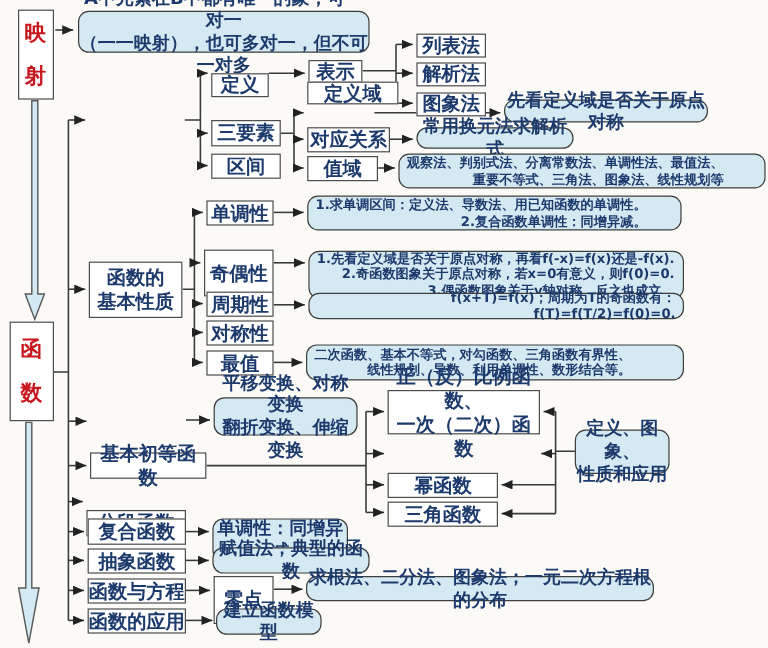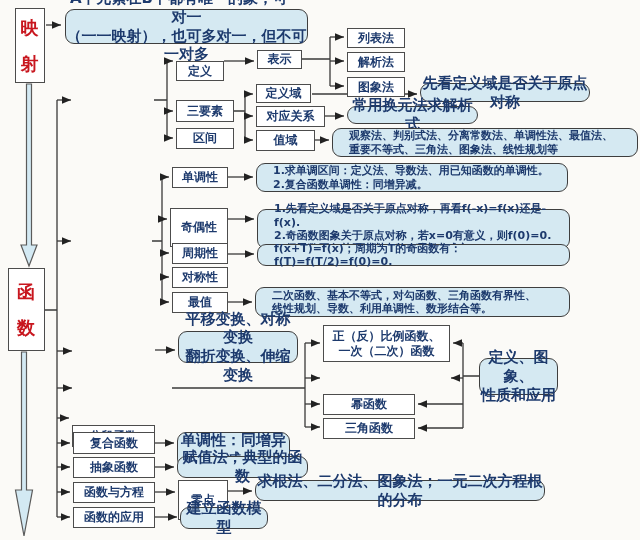--- a/index.html
+++ b/index.html
@@ -1,26 +1,26 @@
 <!DOCTYPE html>
 <html style="--navy: #1d3a6d; --red: #c8161e; --fill: #d5e9f2; --line: #3a3a3a; --arrow-fill: #d3e9f3;"><head>
 <meta charset="utf-8">
 <style>
   html,body{margin:0;padding:0}
   .stage{position:relative;width:640px;height:540px;background:#fbfaf7;overflow:hidden;
          font-family:"DejaVu Sans",sans-serif}
   svg.wires{position:absolute;left:0;top:0;width:640px;height:540px}
   .nd{position:absolute;box-sizing:border-box;display:flex;align-items:center;justify-content:center;
       text-align:center;white-space:pre-line;color:var(--navy,#1d3a6d);font-weight:bold;
-      font-size:12px;line-height:1.25}
+      font-size:16px;line-height:1.25}
   .rect{background:#ffffff;border:1.4px solid #4c4c4c}
   .round{background:var(--fill,#d5e9f2);border:1.3px solid #3e3e3e;border-radius:9px;font-size:15px}
   .root{background:#ffffff;border:1.6px solid #4c4c4c;color:var(--red,#c8161e);
         font-size:18px;line-height:1.95;letter-spacing:1px}
-  .al{justify-content:flex-start;text-align:left;padding:1px 16px}
+  .al{justify-content:flex-start;text-align:right;padding:1px 6px}
   .sm{font-size:11px;line-height:1.22}
 </style>
 </head>
 <body>
 
 <div class="stage">
 
   <svg class="wires" viewBox="0 0 640 540" xmlns="http://www.w3.org/2000/svg">
     <defs>
       <marker id="arr" markerWidth="9" markerHeight="8" refX="7" refY="3" orient="auto">
@@ -98,45 +98,48 @@
   <div class="nd round" style="left:65px;top:9px;width:243px;height:35px">A中元素在B中都有唯一的象；可一对一
 （一一映射），也可多对一，但不可一对多</div>
 
   <div class="nd rect" style="left:176px;top:61px;width:48px;height:20px">定义</div>
   <div class="nd rect" style="left:257px;top:50px;width:45px;height:19px">表示</div>
   <div class="nd rect" style="left:347px;top:28px;width:58px;height:20px">列表法</div>
   <div class="nd rect" style="left:347px;top:52px;width:58px;height:20px">解析法</div>
   <div class="nd rect" style="left:347px;top:77px;width:58px;height:20px">图象法</div>
   <div class="nd rect" style="left:176px;top:100px;width:58px;height:22px">三要素</div>
   <div class="nd rect" style="left:176px;top:128px;width:58px;height:21px">区间</div>
-  <div class="nd rect" style="left:256px;top:84px;width:55px;height:19px">定义域</div>
+  <div class="nd rect" style="left:256px;top:68px;width:76px;height:19px">定义域</div>
   <div class="nd rect" style="left:256px;top:106px;width:69px;height:21px">对应关系</div>
   <div class="nd rect" style="left:256px;top:130px;width:59px;height:21px">值域</div>
   <div class="nd round" style="left:420px;top:83px;width:170px;height:19px">先看定义域是否关于原点对称</div>
   <div class="nd round" style="left:347px;top:106px;width:131px;height:18px">常用换元法求解析式</div>
   <div class="nd round al sm" style="left:332px;top:128px;width:306px;height:29px">观察法、判别式法、分离常数法、单调性法、最值法、
 重要不等式、三角法、图象法、线性规划等</div>
 
+  <div class="nd rect" style="left:74px;top:218px;width:78px;height:47px">函数的
+基本性质</div>
   <div class="nd rect" style="left:172px;top:167px;width:56px;height:21px">单调性</div>
   <div class="nd round al sm" style="left:256px;top:163px;width:312px;height:29px">1.求单调区间：定义法、导数法、用已知函数的单调性。
 2.复合函数单调性：同增异减。</div>
   <div class="nd rect" style="left:170px;top:208px;width:58px;height:39px">奇偶性</div>
   <div class="nd round al sm" style="left:257px;top:209px;width:313px;height:40px">1.先看定义域是否关于原点对称，再看f(-x)=f(x)还是-f(x).
 2.奇函数图象关于原点对称，若x=0有意义，则f(0)=0.
 3.偶函数图象关于y轴对称，反之也成立。</div>
   <div class="nd rect" style="left:172px;top:243px;width:56px;height:21px">周期性</div>
   <div class="nd round al sm" style="left:257px;top:244px;width:313px;height:22px">f(x+T)=f(x)；周期为T的奇函数有：f(T)=f(T/2)=f(0)=0.</div>
   <div class="nd rect" style="left:172px;top:267px;width:56px;height:21px">对称性</div>
   <div class="nd rect" style="left:172px;top:292px;width:56px;height:21px">最值</div>
   <div class="nd round al sm" style="left:255px;top:287px;width:315px;height:30px">二次函数、基本不等式，对勾函数、三角函数有界性、
 线性规划、导数、利用单调性、数形结合等。</div>
 
   <div class="nd round" style="left:178px;top:331px;width:120px;height:32px">平移变换、对称变换
 翻折变换、伸缩变换</div>
 
+  <div class="nd rect" style="left:75px;top:377px;width:97px;height:22px">基本初等函数</div>
   <div class="nd rect" style="left:323px;top:325px;width:127px;height:37px">正（反）比例函数、
 一次（二次）函数</div>
   <div class="nd rect" style="left:323px;top:394px;width:92px;height:21px">幂函数</div>
   <div class="nd rect" style="left:323px;top:418px;width:92px;height:21px">三角函数</div>
   <div class="nd round" style="left:479px;top:358px;width:79px;height:37px">定义、图象、
 性质和应用</div>
 
   <div class="nd rect" style="left:72px;top:425px;width:83px;height:22px">分段函数</div>
   <div class="nd rect" style="left:73px;top:432px;width:82px;height:22px">复合函数</div>
   <div class="nd round" style="left:177px;top:432px;width:113px;height:36px">单调性：同增异减</div>

